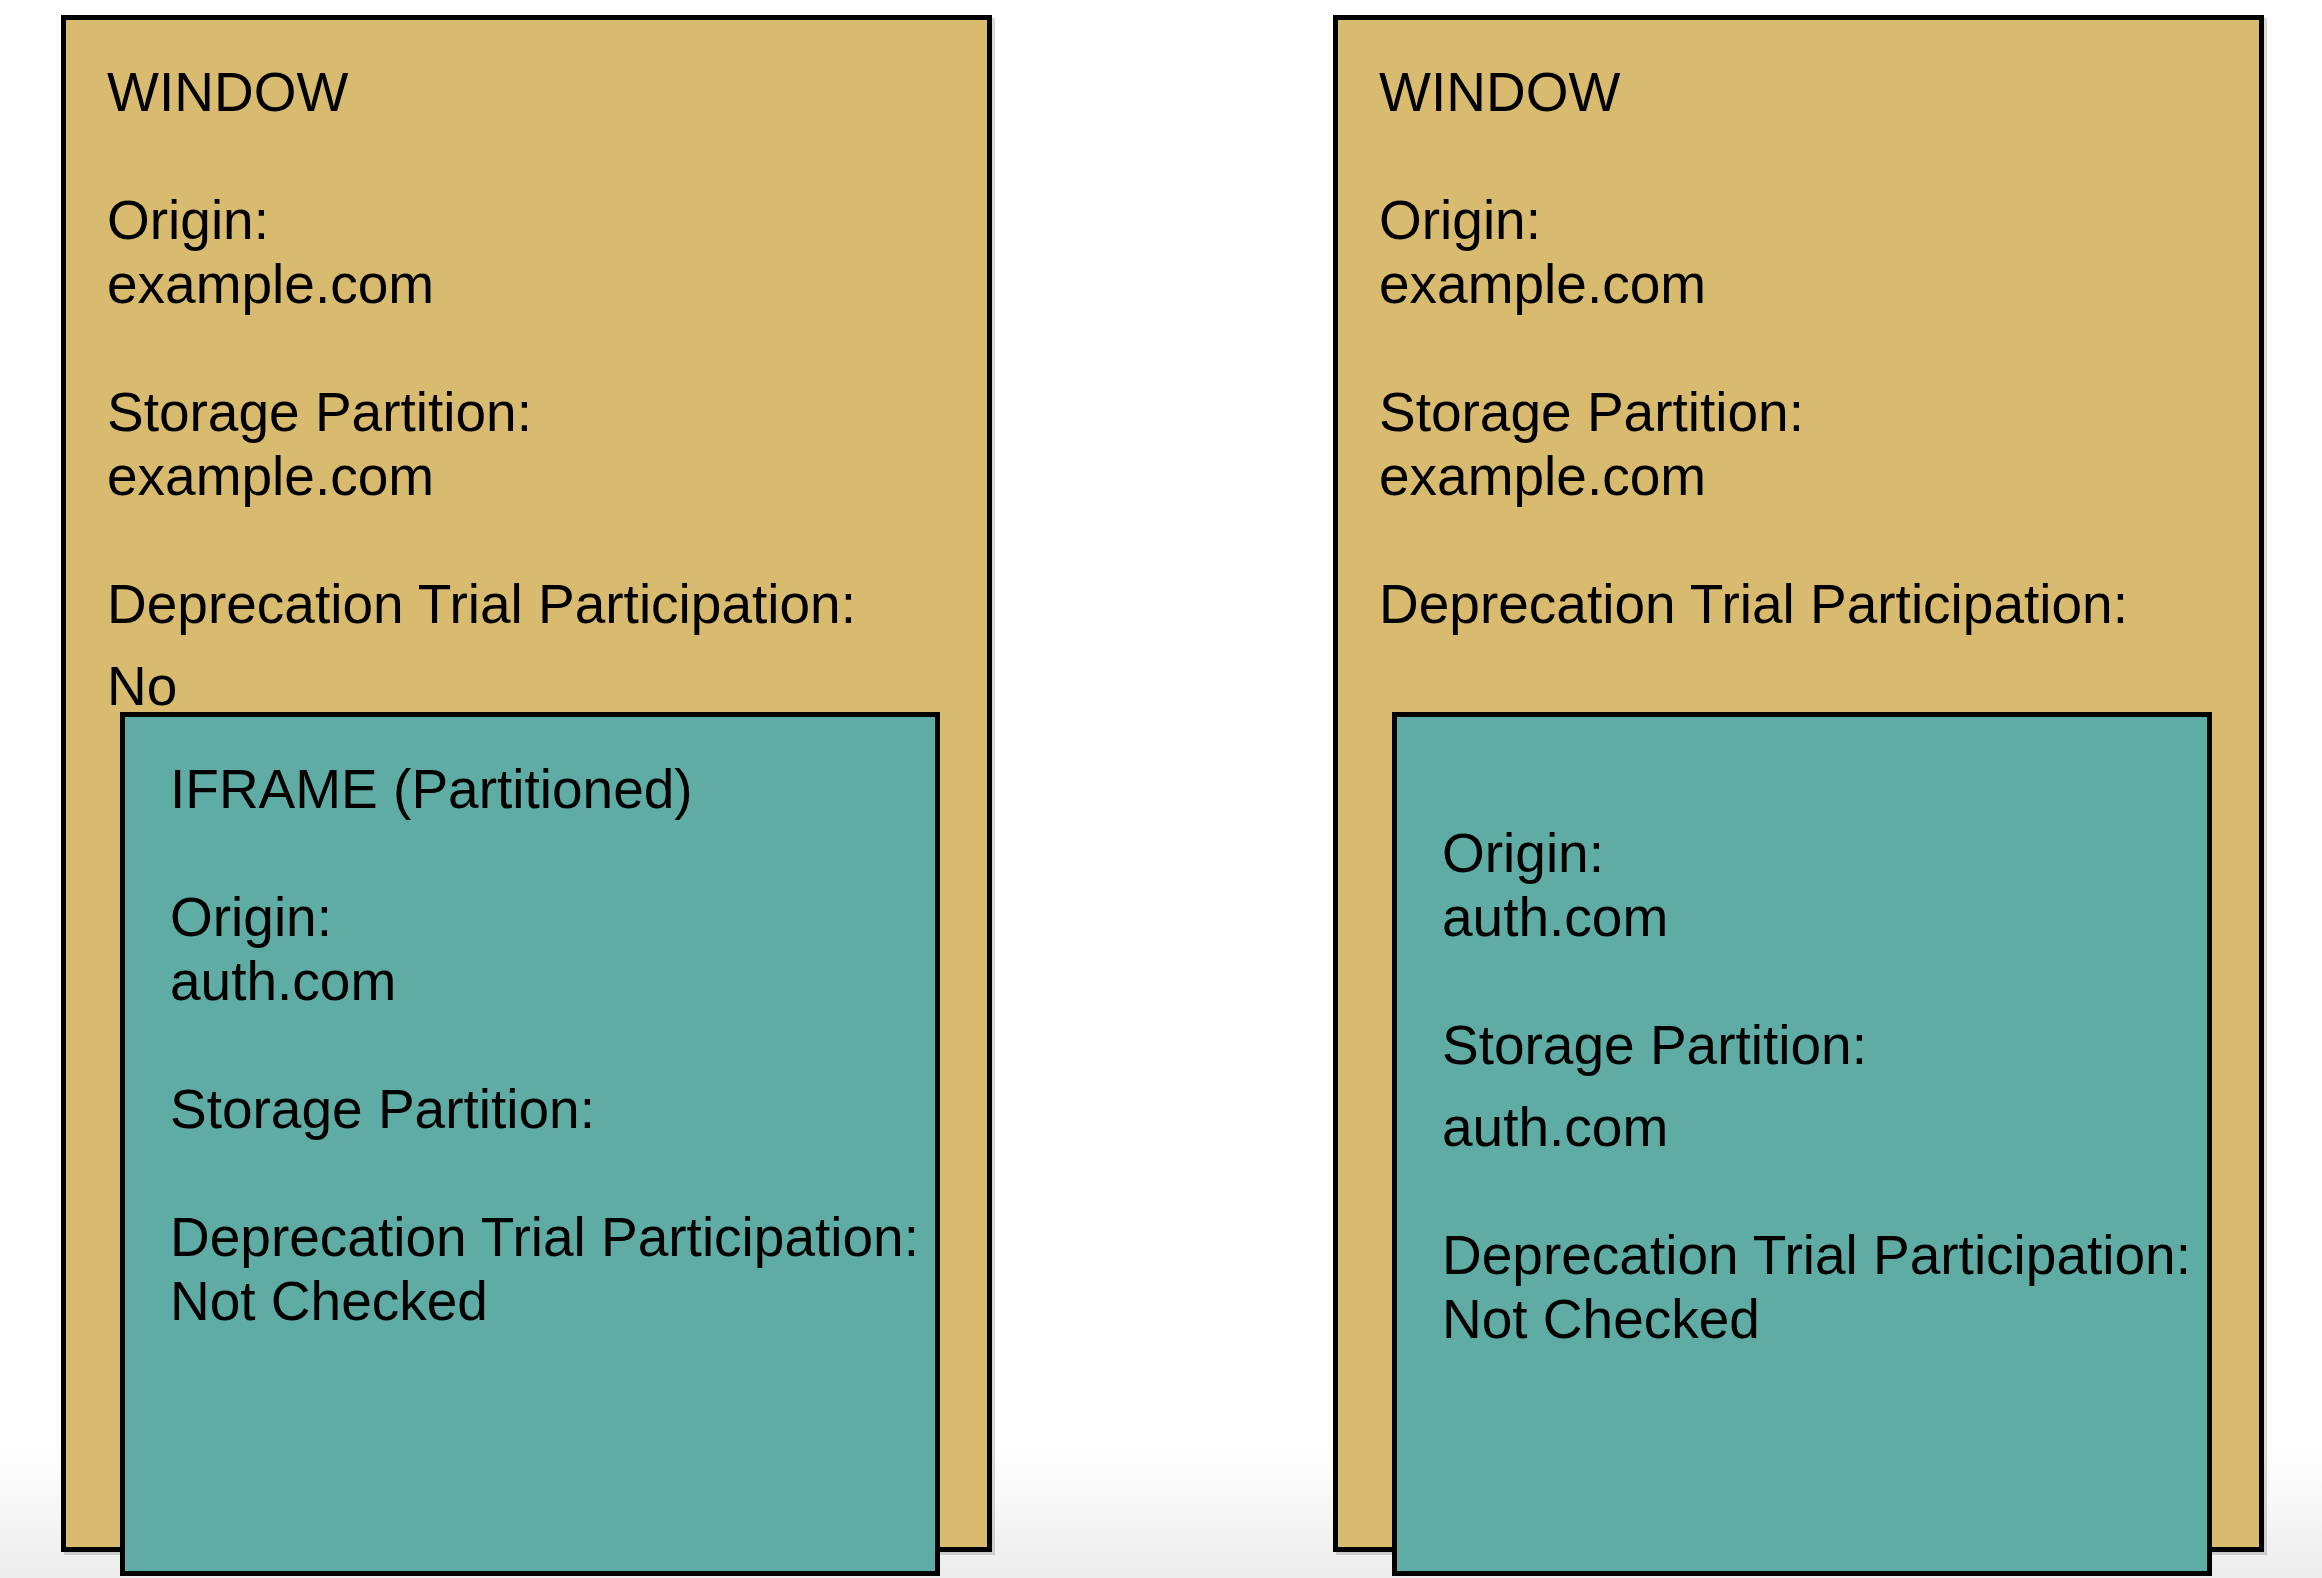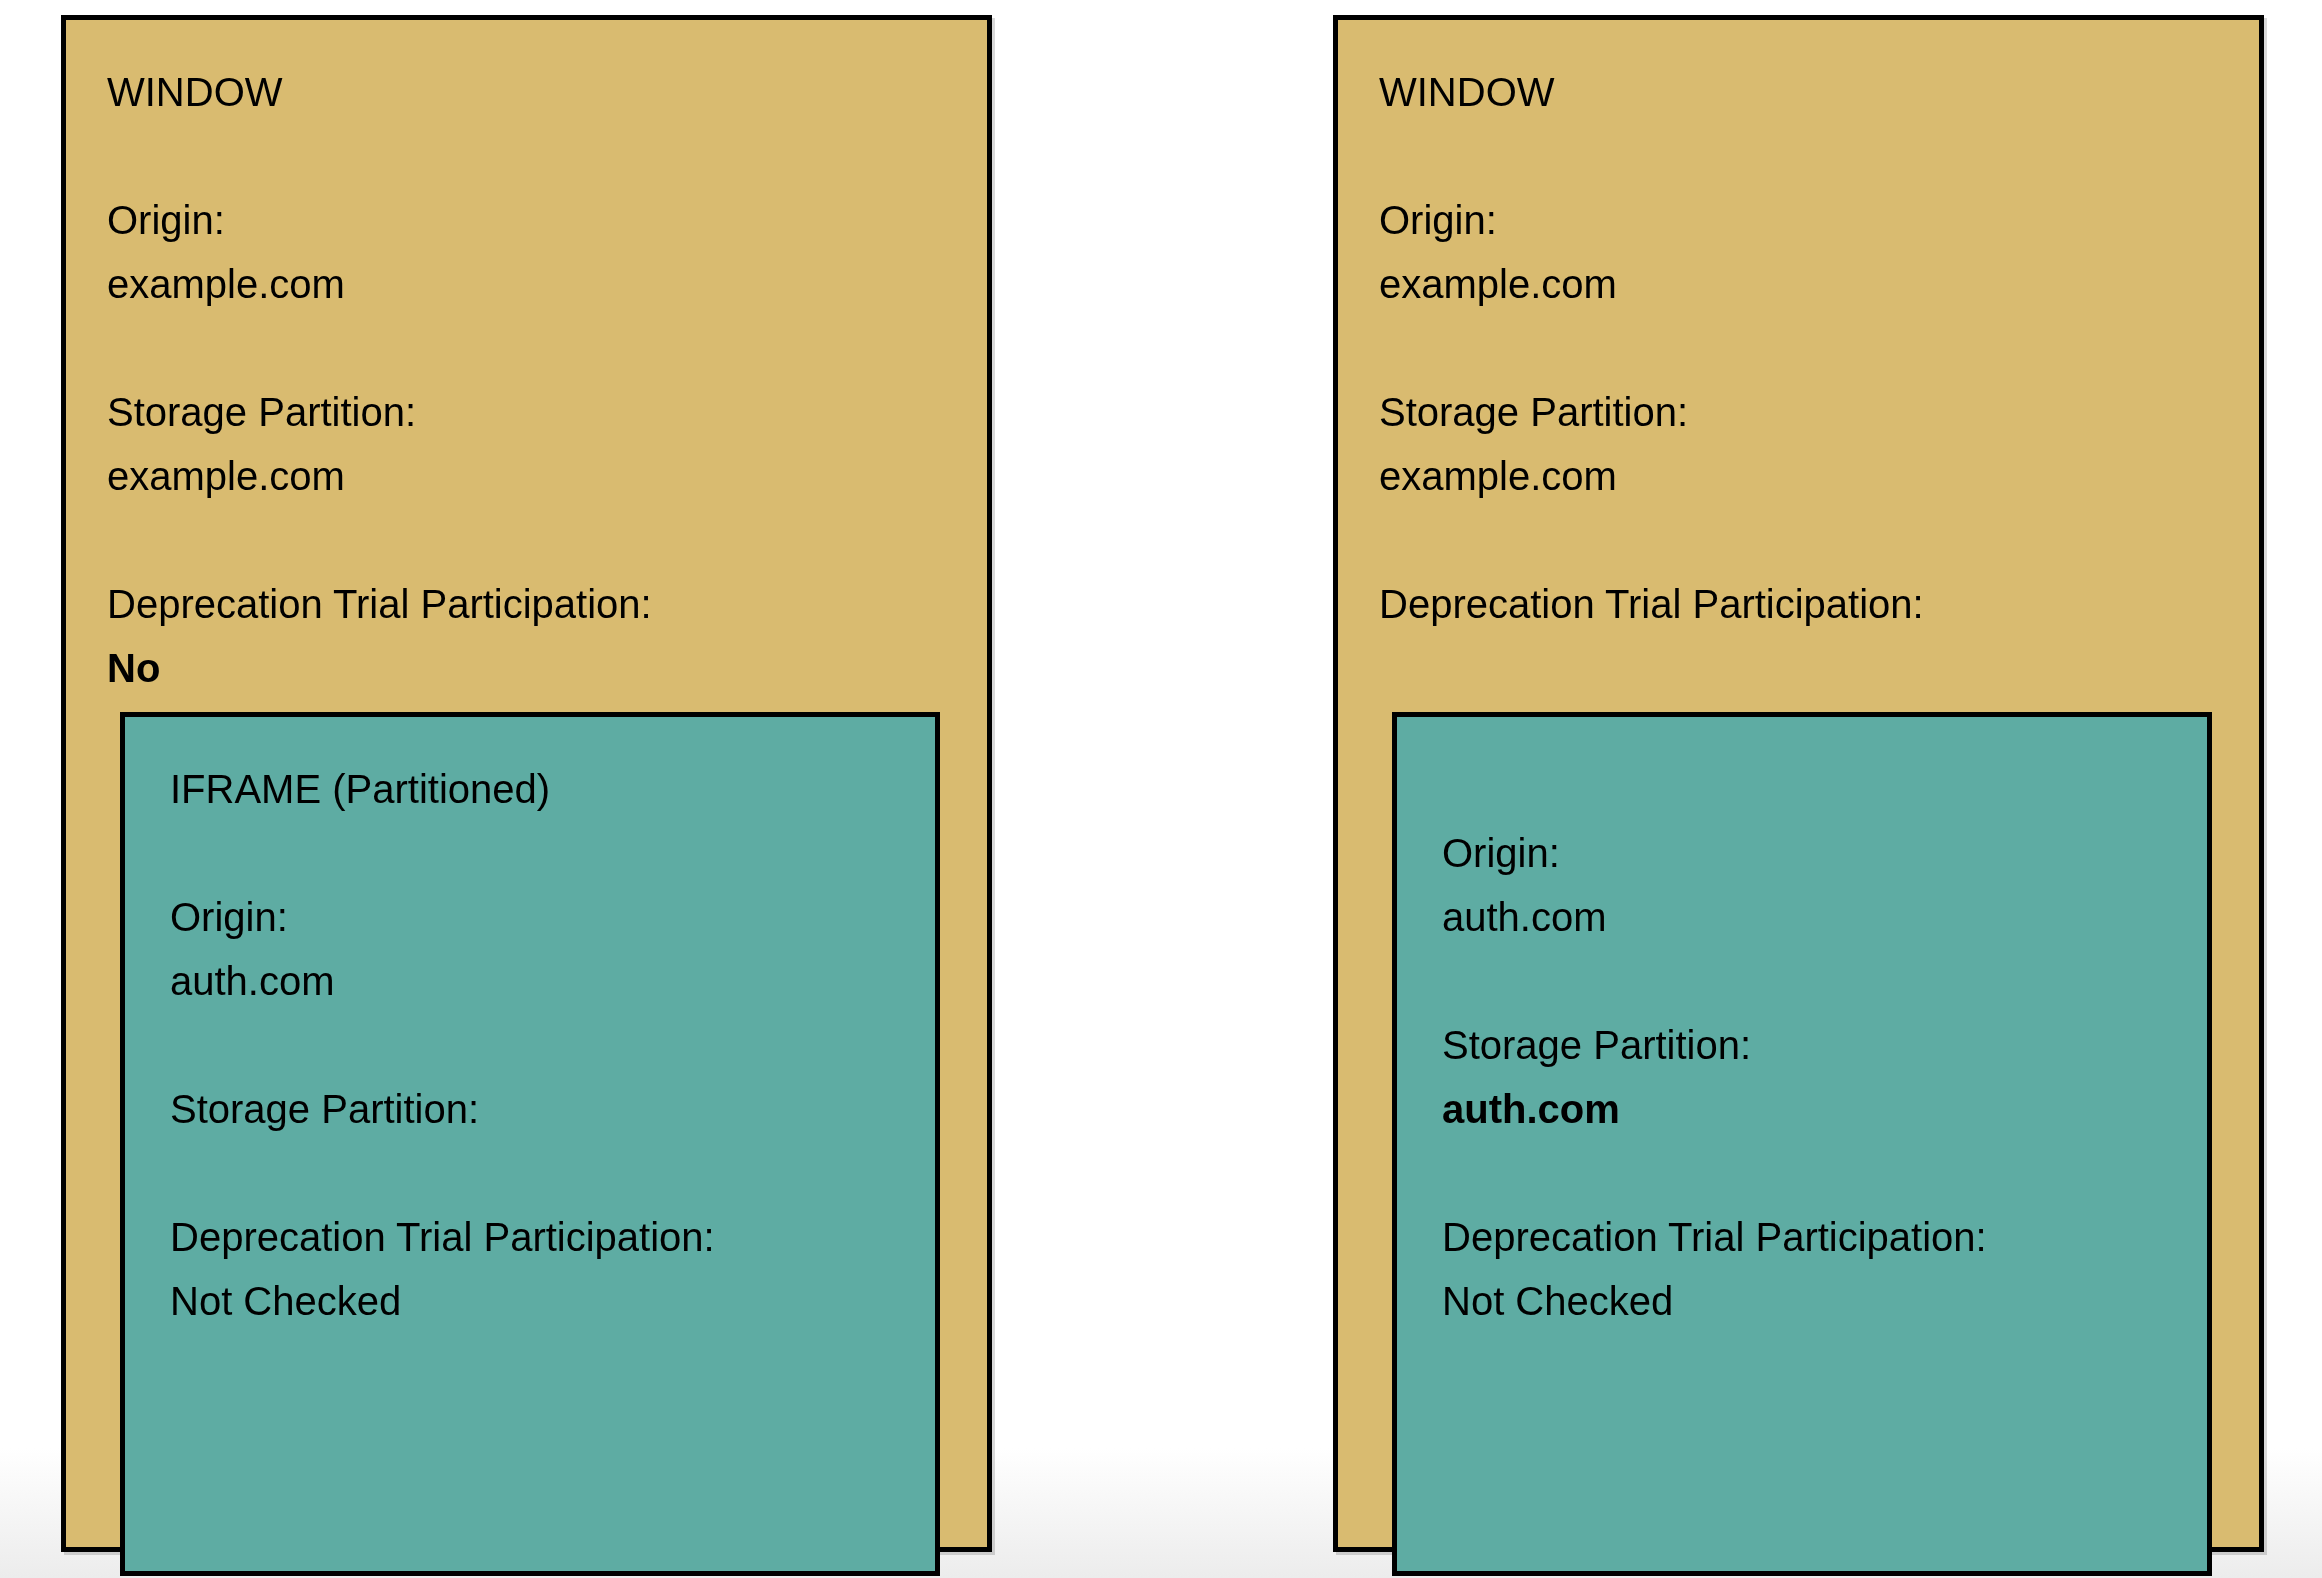--- a/index.html
+++ b/index.html
@@ -26,26 +26,26 @@
     position: absolute; top: 15px;
     width: 931px; height: 1537px;
     background: var(--window-fill);
     border: 5px solid var(--border-color);
     box-shadow: 3px 3px 0 rgba(0,0,0,0.15);
     padding: 40px 30px 0 41px;
   }
   .window-box.pos-left  { left: 61px; }
   .window-box.pos-right { left: 1333px; }
   .line {
-    font-size: 40px;
+    font-size: 55px;
     line-height: 64px;
     white-space: nowrap;
   }
   .group { margin-top: 64px; }
-  .bold { font-weight: bold; }
+  .bold { font-weight: normal; margin-top: 18px; }
   .iframe-box {
     position: absolute; left: 54px; top: 692px;
     width: 820px; height: 864px;
     background: var(--iframe-fill);
     border: 5px solid var(--border-color);
     padding: 40px 25px 0 45px;
   }
 </style>
 </head>
 <body>

